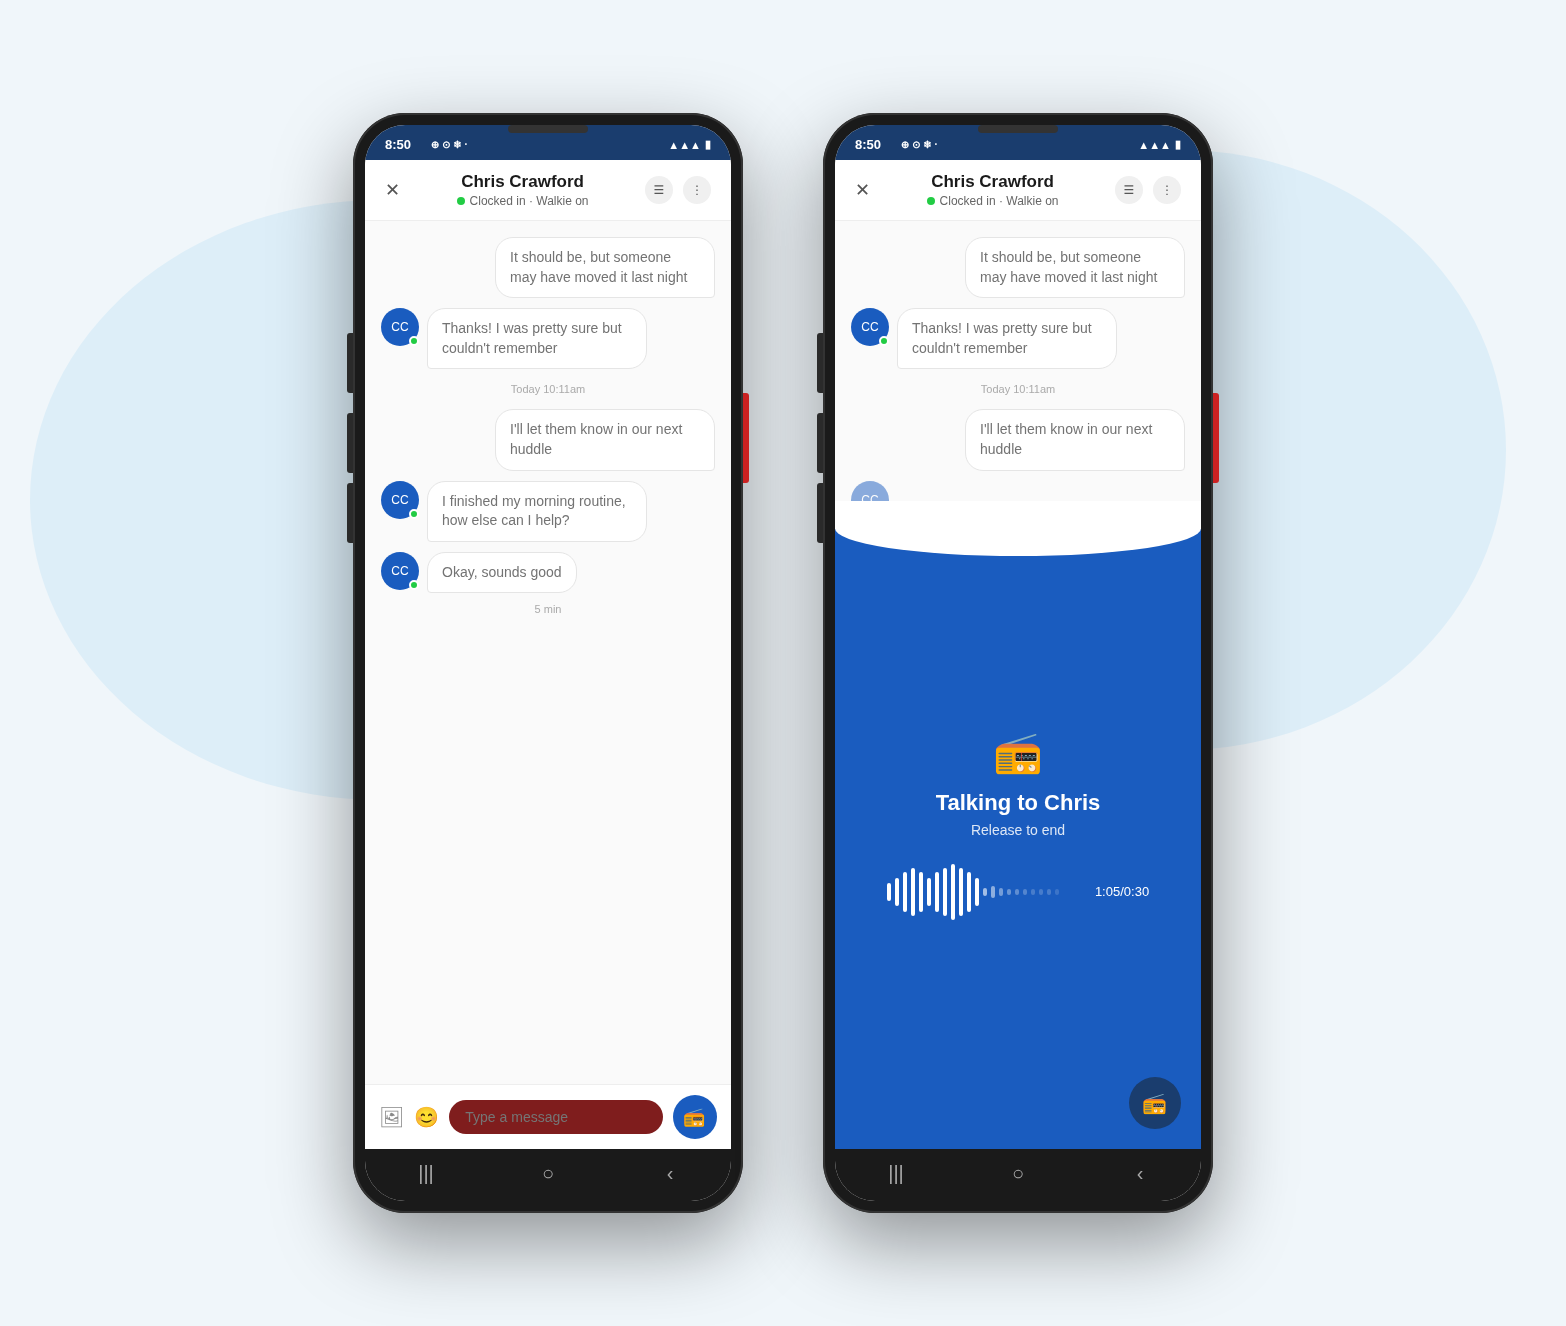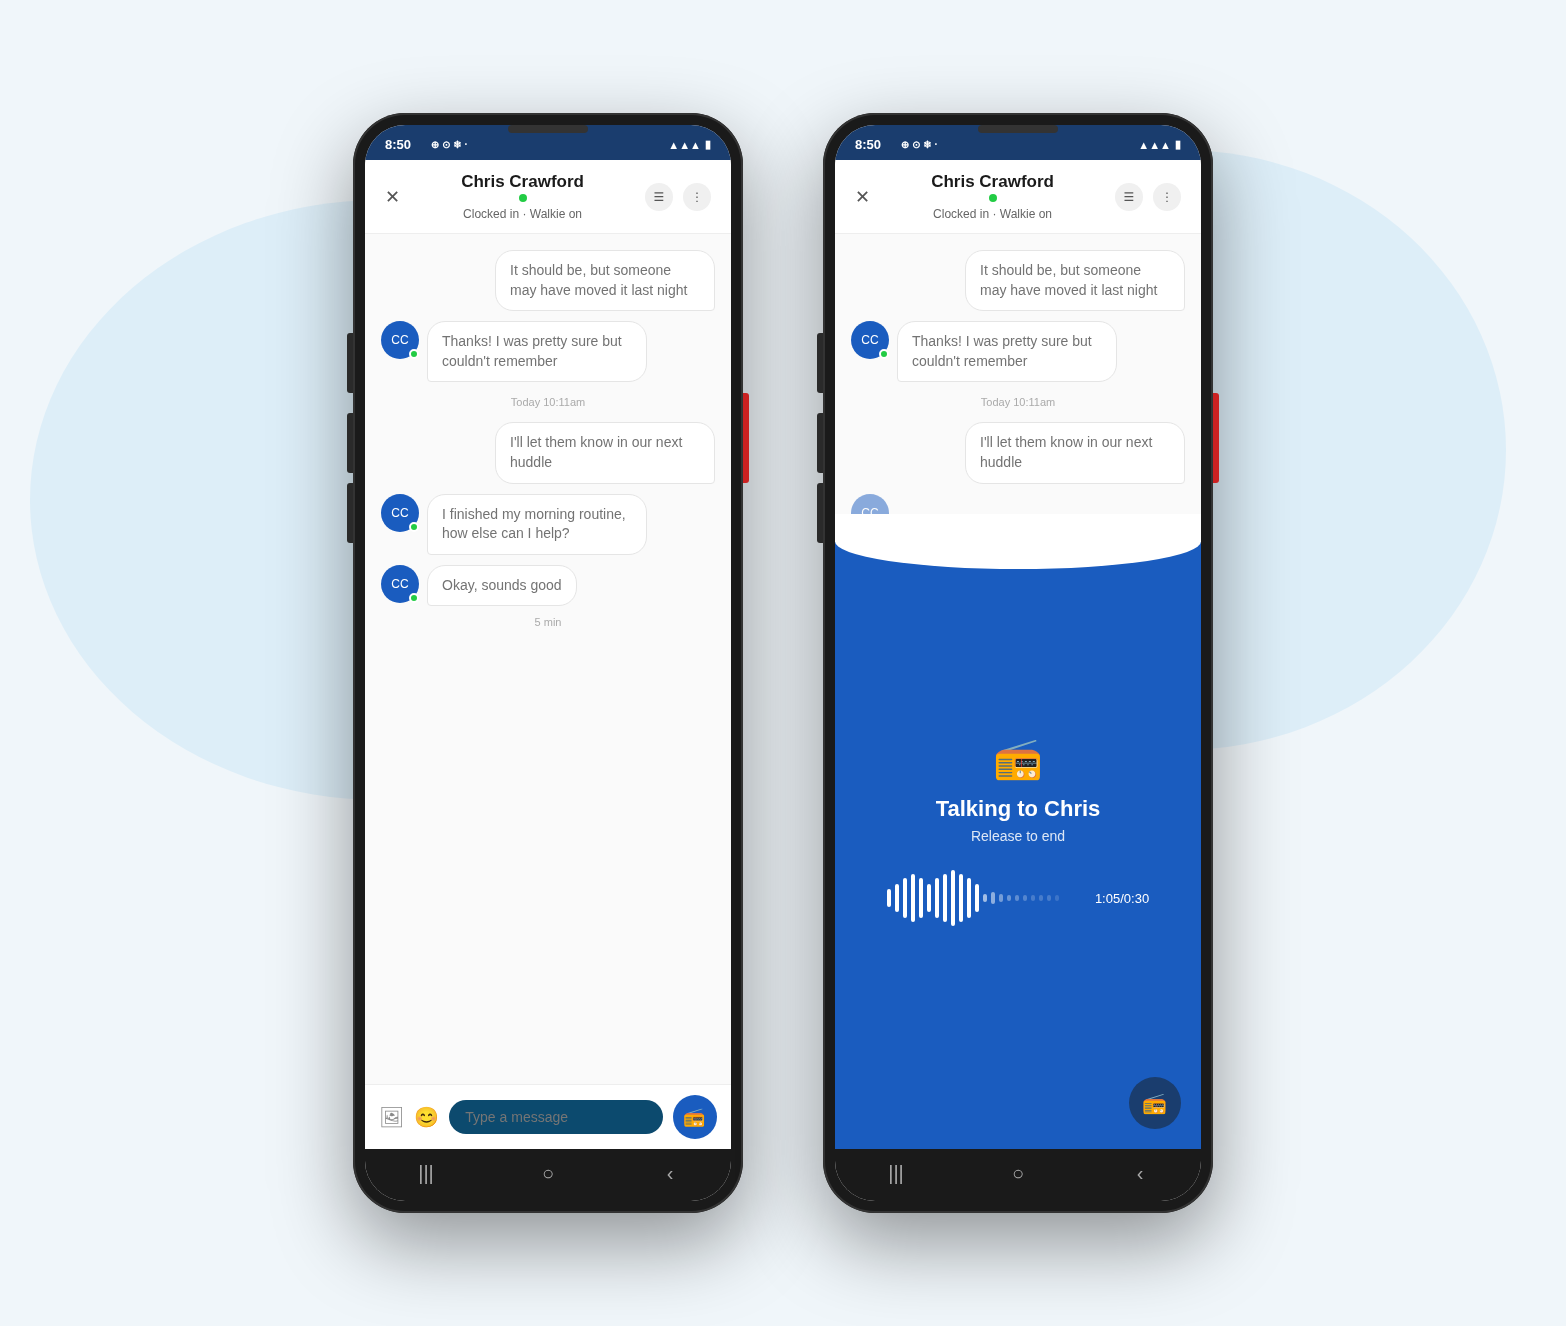--- a/index.html
+++ b/index.html
@@ -127,21 +127,21 @@
       flex-shrink: 0;
     }
     .close-btn {
       font-size: 18px;
       color: #555;
       cursor: pointer;
       font-weight: 300;
     }
     .header-info { flex: 1; text-align: center; }
     .header-name { font-size: 17px; font-weight: 700; color: #1a1a1a; }
-    .header-status { display: flex; align-items: center; justify-content: center; gap: 5px; font-size: 12px; color: #666; margin-top: 2px; flex-direction: column; }
+    .header-status { display: flex; align-items: center; justify-content: center; gap: 5px; font-size: 12px; color: #666; margin-top: 2px; }
     .green-dot { width: 8px; height: 8px; background: #22cc44; border-radius: 50%; display: inline-block; }
     .header-icons { display: flex; gap: 10px; }
     .header-icon { width: 28px; height: 28px; background: #f0f0f0; border-radius: 50%; display: flex; align-items: center; justify-content: center; font-size: 12px; color: #555; }
 
     
     .chat-body {
       flex: 1;
       overflow: hidden;
       padding: 16px 16px;
       display: flex;
@@ -215,21 +215,21 @@
       padding: 10px 14px;
       display: flex;
       align-items: center;
       gap: 10px;
       border-top: 1px solid #eee;
       flex-shrink: 0;
     }
     .input-icon { font-size: 20px; color: #888; cursor: pointer; }
     .input-field {
       flex: 1;
-      background: #0c4a6e;
+      background: #7f1d1d;
       border: none;
       border-radius: 20px;
       padding: 9px 16px;
       font-size: 14px;
       color: #999;
       outline: none;
     }
     .walkie-btn {
       width: 44px;
       height: 44px;

